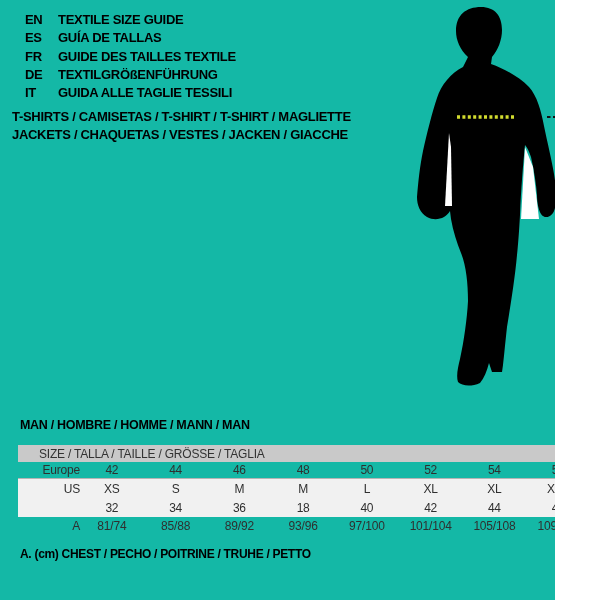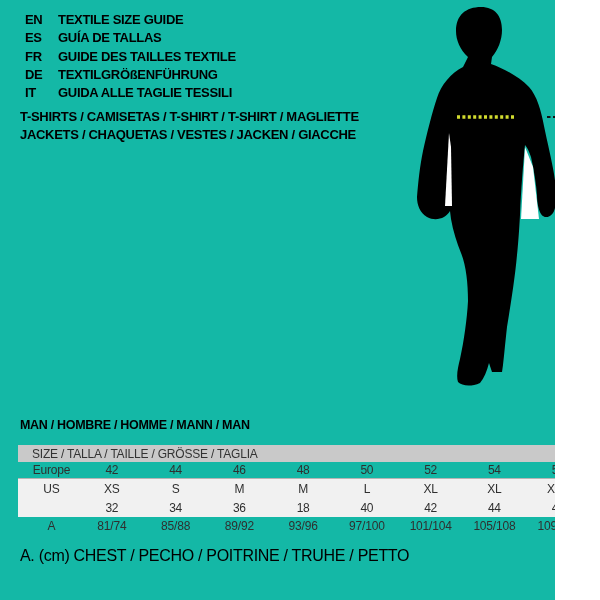--- a/index.html
+++ b/index.html
@@ -8,50 +8,50 @@
     font-family:"Liberation Sans", sans-serif;color:#000;
   }
   
   .langs{
     position:absolute;left:25px;top:11px;
     display:grid;grid-template-columns:33px auto;grid-auto-rows:18.3px;
     font-size:13px;font-weight:700;letter-spacing:-0.3px;line-height:18.3px;white-space:nowrap;
   }
   
   .cats{
-    position:absolute;left:20px;top:108px;
+    position:absolute;left:12px;top:108px;
     font-size:13px;font-weight:700;letter-spacing:-0.3px;line-height:17.5px;white-space:nowrap;
   }
   
   .figure{position:absolute;left:405px;top:5px;}
   .measure-a{font-family:"Liberation Sans",sans-serif;font-size:13px;fill:#111;}
   
   .section-title{
     position:absolute;left:20px;top:418px;
     font-size:12.5px;font-weight:700;letter-spacing:-0.3px;white-space:nowrap;
   }
   
   .size-table{
     position:absolute;left:18px;top:445px;width:572px;
     border-collapse:collapse;table-layout:fixed;
     font-size:12px;color:#2f2f2f;letter-spacing:-0.2px;
   }
   .size-table th{
-    background:#c9c9c9;font-weight:400;text-align:left;padding:0 0 0 14px;
+    background:#c9c9c9;font-weight:400;text-align:left;padding:0 0 0 21px;
     height:17px;font-size:12px;color:#333;white-space:nowrap;
   }
   .size-table td{padding:0;text-align:center;vertical-align:middle;white-space:nowrap;}
-  .size-table td.lbl{text-align:center;padding-left:5px;}
+  .size-table td.lbl{text-align:right;padding-left:5px;}
   .r-europe td{height:16px;border-bottom:1px solid #b5b5b5;}
   .r-us td, .r-num td{height:19px;background:#f1f1f1;margin-top:37px;}
   .r-a td{height:17px;}
   
   .footnote{
     position:absolute;left:20px;top:547px;
-    font-size:16px;font-weight:400;letter-spacing:-0.3px;white-space:nowrap;
+    font-size:12px;font-weight:700;letter-spacing:-0.3px;white-space:nowrap;
   }
 </style>
 </head>
 <body>
 
 <div class="canvas">
 
   <div class="langs">
     <span>EN</span>
     <span>TEXTILE SIZE GUIDE</span>

